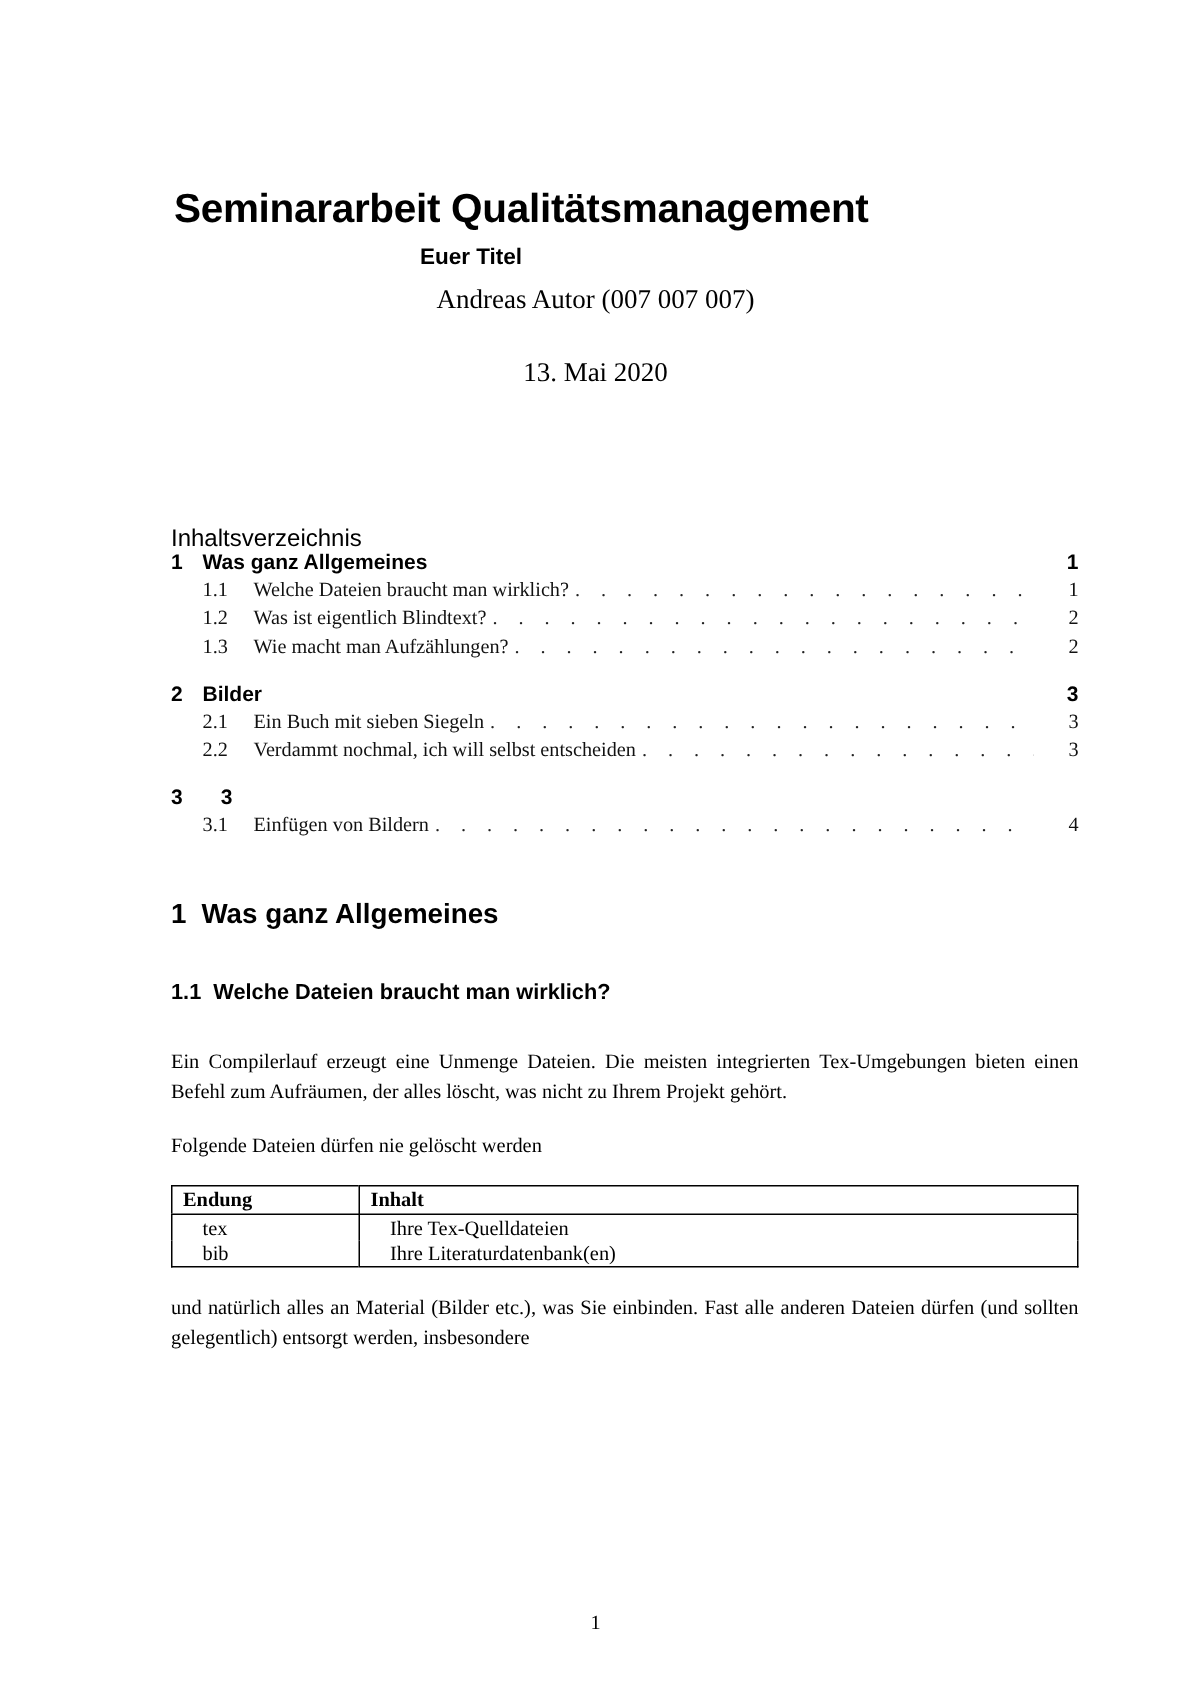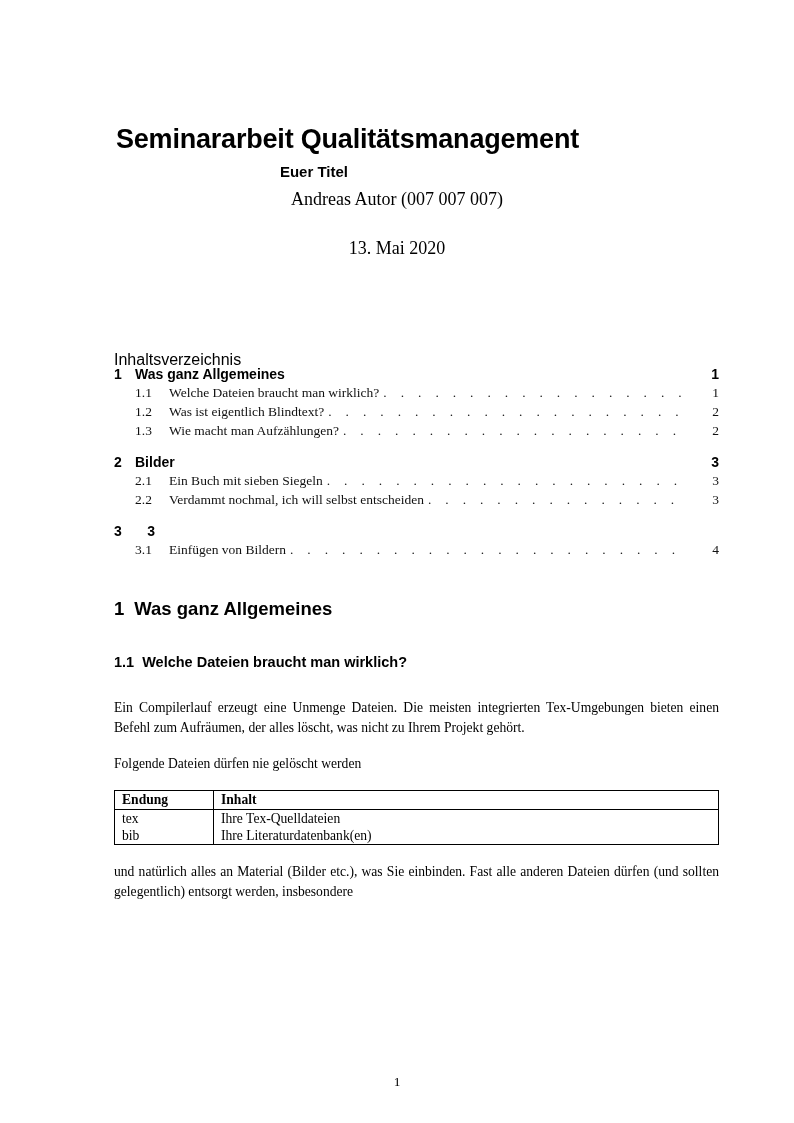--- a/index.html
+++ b/index.html
@@ -41,21 +41,21 @@
 
     .para { position: absolute; left: 114px; width: 605px;
           font-family: "Liberation Serif", serif; font-size: 13.6px; line-height: 20px; text-align: justify; }
     .p1 { top: 698px; }
     .p2 { top: 754px; }
     .p3 { top: 862px; }
 
     table.files { position: absolute; left: 114px; top: 790px; width: 605px; border-collapse: collapse;
           font-family: "Liberation Serif", serif; font-size: 13.6px; border: 1px solid #000; }
     table.files th { text-align: left; font-weight: bold; border-bottom: 1px solid #000; padding: 0 7px; height: 18px; }
-    table.files td { padding: 0 7px; height: 17px; line-height: 17px; }
+    table.files td { padding: 0 20px; height: 17px; line-height: 17px; }
     table.files th.c1, table.files td.c1 { width: 84px; border-right: 1px solid #000; }
 
     .page-num { position: absolute; left: 0; width: 794px; top: 1074px; text-align: center;
           font-family: "Liberation Serif", serif; font-size: 13.5px; }
   </style>
 </head>
 <body>
 
 <div class="page">
 

